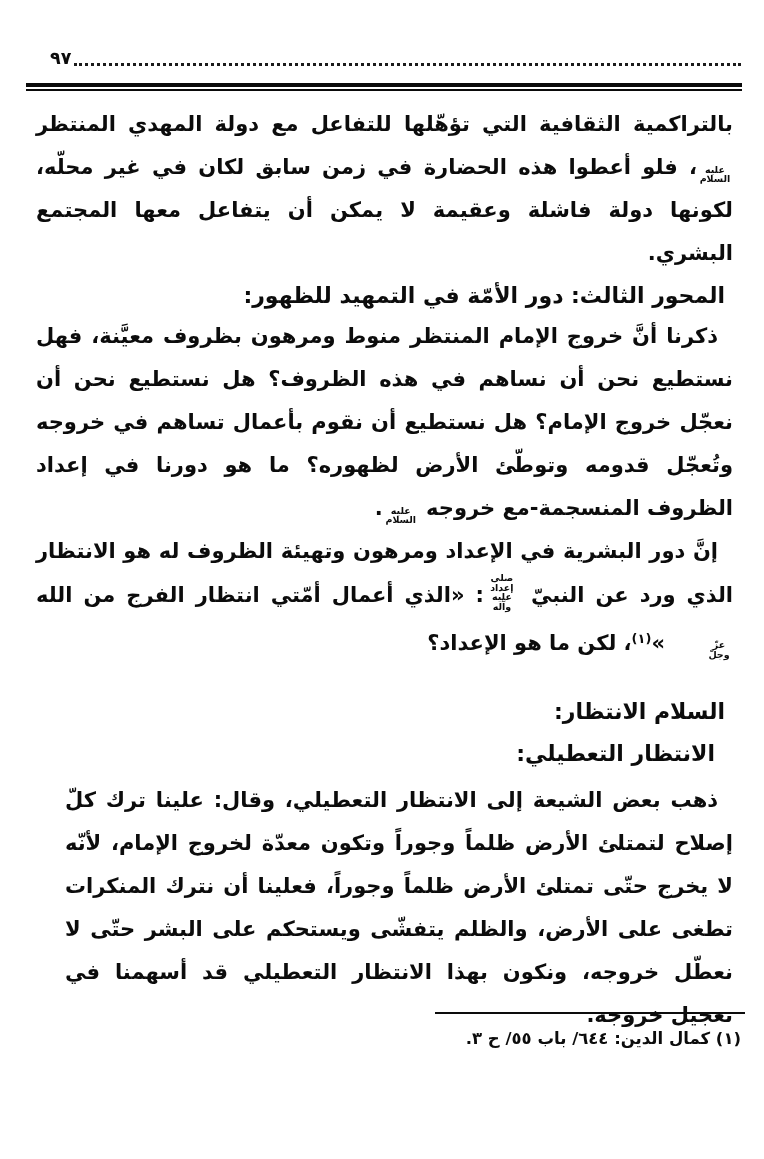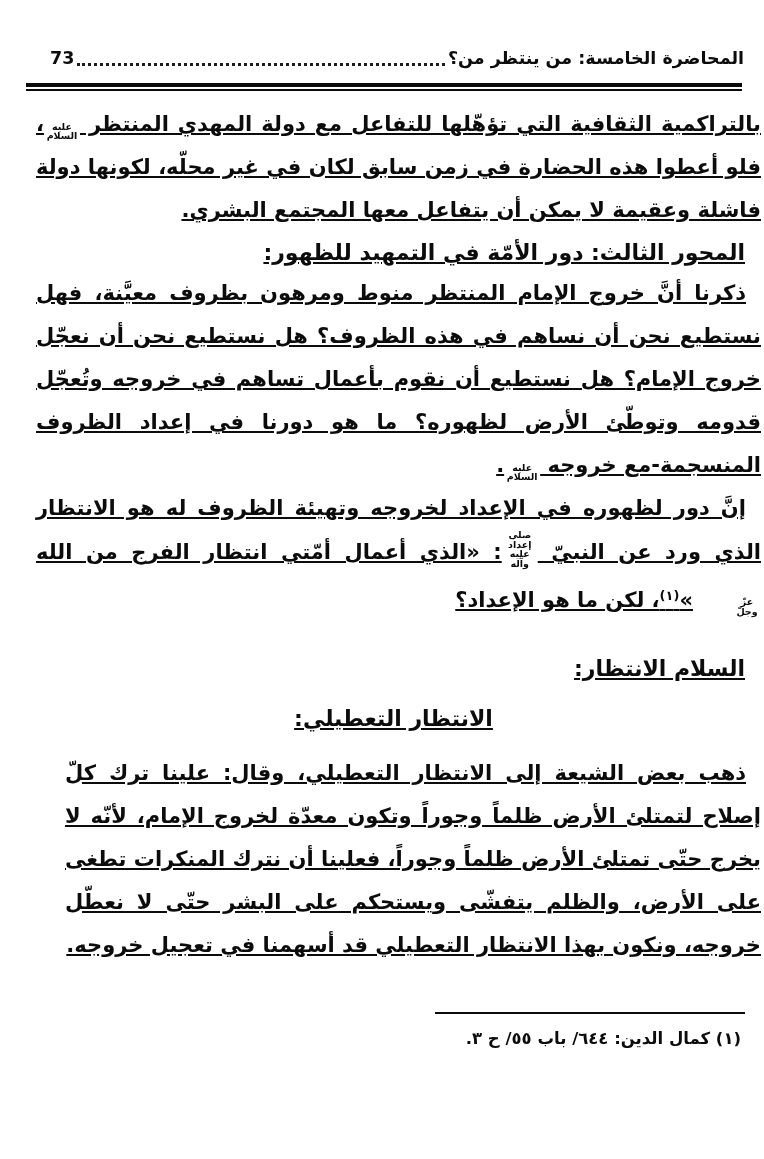--- a/index.html
+++ b/index.html
@@ -44,44 +44,43 @@
     right: 22px;
     left: 26px;
   }
   .head-rule .thick { height: 4px; background: #0a0a0a; }
   .head-rule .thin  { height: 2px; background: #0a0a0a; margin-top: 2px; }
 
   
   .main {
     position: absolute;
     top: 103px;
-    right: 3px;
+    right: 31px;
     left: 36px;
-    text-decoration: underline;
   }
   .para {
     margin: 0;
     font-size: 21px;
     font-weight: bold;
     line-height: 43px;
     text-align: justify;
     text-justify: inter-word;
   }
   .para.indent { text-indent: 15px; }
   .heading {
-    margin: 16px;
+    margin: 8px;
     font-size: 22px;
     font-weight: bold;
     line-height: 34px;
     text-align: right;
   }
   .h-axis   { margin-top: 4px; margin-bottom: 2px; }
   .h-types  { margin-top: 30px; }
   .lead-line { margin-top: 2px; text-indent: 10px; }
-  .h-sub    { margin-top: 6px; text-indent: 10px; text-align: center; }
+  .h-sub    { margin-top: 6px; text-indent: 10px; }
   .p-last   { margin-top: 4px; margin-left: 29px; }
 
   
   .hon {
     display: inline-block;
     font-size: 9.5px;
     line-height: 9.5px;
     font-weight: bold;
     text-align: center;
     max-width: 36px;
@@ -115,39 +114,38 @@
     line-height: 26px;
     text-align: right;
   }
 </style>
 </head>
 <body>
 
 <div class="page">
 
   <div class="running-head">
-    <span>المحاضرة الخامسة: من ينتظر من؟</span>
     <span class="leader"></span>
-    <span>73</span>
+    <span>٩٧</span>
   </div>
 
   <div class="head-rule">
     <div class="thick"></div>
     <div class="thin"></div>
   </div>
 
   <div class="main">
 
     <p class="para"><span>بالتراكمية الثقافية التي تؤهّلها للتفاعل مع دولة المهدي المنتظر </span><span class="hon">عليه السلام</span><span>، فلو أعطوا هذه الحضارة في زمن سابق لكان في غير محلّه، لكونها دولة فاشلة وعقيمة لا يمكن أن يتفاعل معها المجتمع البشري.</span></p>
 
     <h2 class="heading h-axis">المحور الثالث: دور الأمّة في التمهيد للظهور:</h2>
 
     <p class="para indent"><span>ذكرنا أنَّ خروج الإمام المنتظر منوط ومرهون بظروف معيَّنة، فهل نستطيع نحن أن نساهم في هذه الظروف؟ هل نستطيع نحن أن نعجّل خروج الإمام؟ هل نستطيع أن نقوم بأعمال تساهم في خروجه وتُعجّل قدومه وتوطّئ الأرض لظهوره؟ ما هو دورنا في إعداد الظروف المنسجمة-مع خروجه </span><span class="hon">عليه السلام</span><span>.</span></p>
 
-    <p class="para indent"><span>إنَّ دور لظهوره في الإعداد لخروجه وتهيئة الظروف له هو الانتظار الذي ورد عن النبيّ </span><span class="hon">صلى إعداد عليه وآله</span><span>: «الذي أعمال أمّتي انتظار الفرج من الله </span><span class="hon narrow">عزّ وجلّ</span><span>»</span><span class="fnref">(١)</span><span>، لكن ما هو الإعداد؟</span></p>
+    <p class="para indent"><span>إنَّ دور البشرية في الإعداد ومرهون وتهيئة الظروف له هو الانتظار الذي ورد عن النبيّ </span><span class="hon">صلى إعداد عليه وآله</span><span>: «الذي أعمال أمّتي انتظار الفرج من الله </span><span class="hon narrow">عزّ وجلّ</span><span>»</span><span class="fnref">(١)</span><span>، لكن ما هو الإعداد؟</span></p>
 
     <h2 class="heading h-types">السلام الانتظار:</h2>
 
 
     <h3 class="heading h-sub">الانتظار التعطيلي:</h3>
 
     <p class="para indent p-last">ذهب بعض الشيعة إلى الانتظار التعطيلي، وقال: علينا ترك كلّ إصلاح لتمتلئ الأرض ظلماً وجوراً وتكون معدّة لخروج الإمام، لأنّه لا يخرج حتّى تمتلئ الأرض ظلماً وجوراً، فعلينا أن نترك المنكرات تطغى على الأرض، والظلم يتفشّى ويستحكم على البشر حتّى لا نعطّل خروجه، ونكون بهذا الانتظار التعطيلي قد أسهمنا في تعجيل خروجه.</p>
 
   </div>
 

